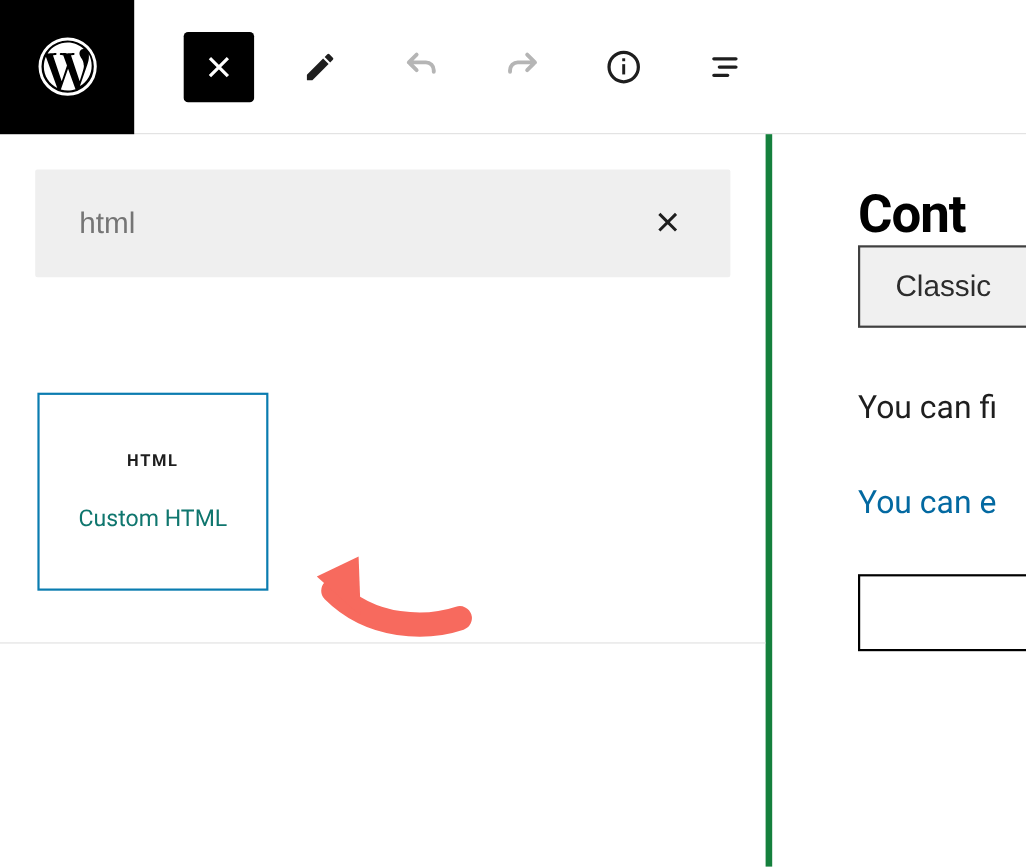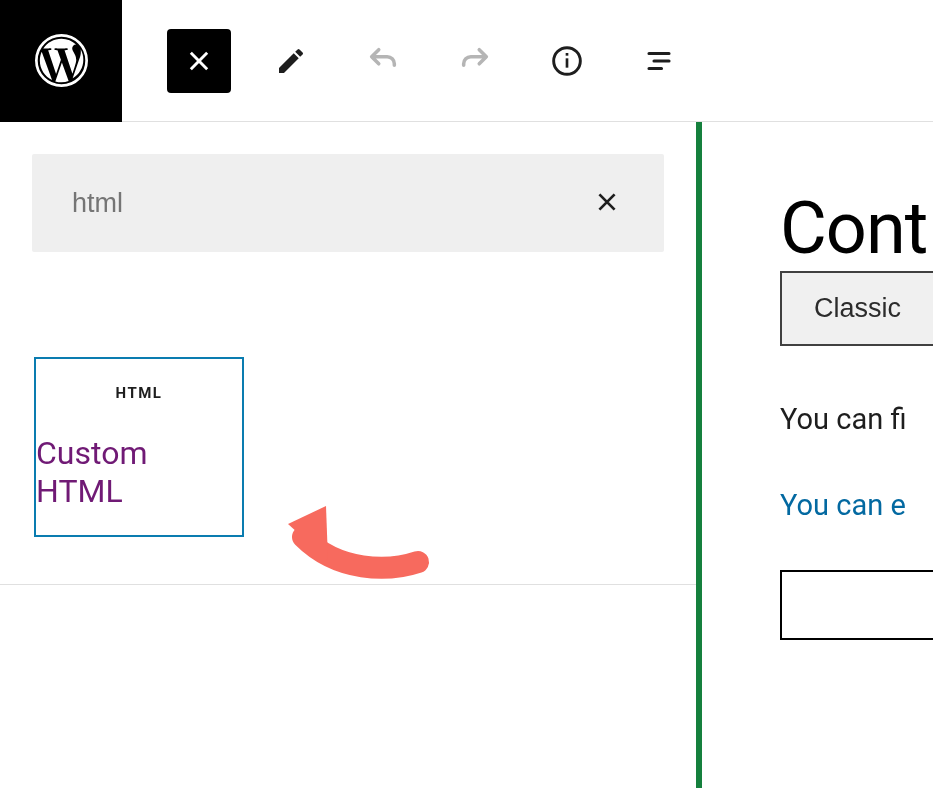--- a/index.html
+++ b/index.html
@@ -101,47 +101,46 @@
       cursor: pointer;
       gap: 32px;
     }
     .block-icon-label {
       font-size: 15px;
       font-weight: 700;
       letter-spacing: 1.5px;
       color: #1e1e1e;
     }
     .block-title {
-      font-size: 32px;
-      color: #701a75;
+      font-size: 21px;
+      color: #0f766e;
     }
     .divider {
       width: 100%;
       height: 1px;
       background: #e0e0e0;
       margin-top: 47px;
     }
     .arrow-annotation {
       position: absolute;
       left: 278px;
       top: 350px;
       pointer-events: none;
     }
     .right-panel {
       flex: 1;
       padding: 44px 0 0 78px;
       overflow: hidden;
       white-space: nowrap;
     }
     .content-heading {
-      font-size: 72px;
-      font-weight: 400;
+      font-size: 48px;
+      font-weight: 700;
       color: #000;
       letter-spacing: -1px;
-      margin-top: 20px;
     }
     .classic-btn {
       display: inline-block;
       background: #f0f0f0;
       border: 2px solid #404040;
       padding: 20px 32px;
       font-size: 27px;
       color: #2c2c2c;
       cursor: pointer;
     }

